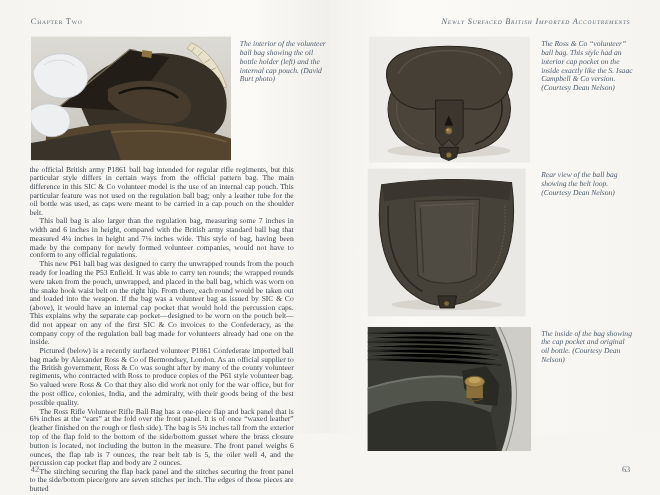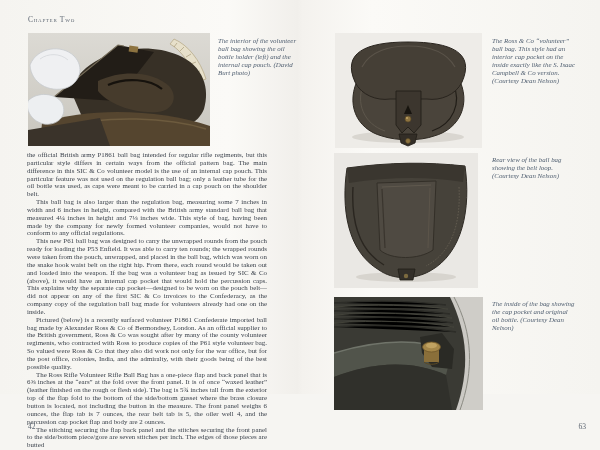--- a/index.html
+++ b/index.html
@@ -16,21 +16,21 @@
     position:absolute; top:15px;
     font-variant:small-caps; letter-spacing:0.7px;
     font-size:7.6px; color:#5e6773; white-space:nowrap;
   }
   .running-head.left-head { left:28px; }
   .running-head.right-head { right:27px; font-style:italic; }
   .folio {
     position:absolute; top:422px; font-size:7.6px; color:#5e6773;
   }
   .folio.left-folio { left:28px; }
-  .folio.right-folio { right:14px;text-align:center; }
+  .folio.right-folio { right:27px;text-align:center; }
   .figure { position:absolute; overflow:hidden; }
   .figure svg { display:block; width:100%; height:100%; }
   #fig-interior { left:28px; top:33px; width:182px; height:113px; }
   #fig-front    { left:335px; top:33px; width:147px; height:115px; }
   #fig-rear     { left:334px; top:153px; width:144px; height:135px; }
   #fig-inside   { left:334px; top:297px; width:149px; height:113px; }
   .caption {
     position:absolute; font-style:italic;
     font-size:6.9px; line-height:8.1px; color:#4e5d6f;
   }
@@ -99,20 +99,21 @@
     <p class="continuation">the official British army P1861 ball bag intended for regular rifle regiments, but this particular style differs in certain ways from the official pattern bag. The main difference in this SIC &amp; Co volunteer model is the use of an internal cap pouch. This particular feature was not used on the regulation ball bag; only a leather tube for the oil bottle was used, as caps were meant to be carried in a cap pouch on the shoulder belt.</p>
     <p>This ball bag is also larger than the regulation bag, measuring some 7 inches in width and 6 inches in height, compared with the British army standard ball bag that measured 4¼ inches in height and 7⅛ inches wide. This style of bag, having been made by the company for newly formed volunteer companies, would not have to conform to any official regulations.</p>
     <p>This new P61 ball bag was designed to carry the unwrapped rounds from the pouch ready for loading the P53 Enfield. It was able to carry ten rounds; the wrapped rounds were taken from the pouch, unwrapped, and placed in the ball bag, which was worn on the snake hook waist belt on the right hip. From there, each round would be taken out and loaded into the weapon. If the bag was a volunteer bag as issued by SIC &amp; Co (above), it would have an internal cap pocket that would hold the percussion caps. This explains why the separate cap pocket—designed to be worn on the pouch belt—did not appear on any of the first SIC &amp; Co invoices to the Confederacy, as the company copy of the regulation ball bag made for volunteers already had one on the inside.</p>
     <p>Pictured (below) is a recently surfaced volunteer P1861 Confederate imported ball bag made by Alexander Ross &amp; Co of Bermondsey, London. As an official supplier to the British government, Ross &amp; Co was sought after by many of the county volunteer regiments, who contracted with Ross to produce copies of the P61 style volunteer bag. So valued were Ross &amp; Co that they also did work not only for the war office, but for the post office, colonies, India, and the admiralty, with their goods being of the best possible quality.</p>
     <p>The Ross Rifle Volunteer Rifle Ball Bag has a one-piece flap and back panel that is 6⅝ inches at the “ears” at the fold over the front panel. It is of once “waxed leather” (leather finished on the rough or flesh side). The bag is 5¾ inches tall from the exterior top of the flap fold to the bottom of the side/bottom gusset where the brass closure button is located, not including the button in the measure. The front panel weighs 6 ounces, the flap tab is 7 ounces, the rear belt tab is 5, the oiler well 4, and the percussion cap pocket flap and body are 2 ounces.</p>
     <p>The stitching securing the flap back panel and the stitches securing the front panel to the side/bottom piece/gore are seven stitches per inch. The edges of those pieces are butted</p>
   </div>
 
   <div class="folio left-folio">42</div>
 
+  <div class="running-head right-head">Newly Surfaced British Imported Accoutrements</div>
 
   <div class="figure" id="fig-front">
     <svg viewBox="0 0 147 115" preserveAspectRatio="none">
       <rect width="147" height="115" fill="#eeece8"></rect>
       <ellipse cx="73" cy="104" rx="56" ry="6" fill="#d9d6d0"></ellipse>
 
       <path d="M24,44 C10,70 21,96 47,103 C62,108 85,108 99,103 C125,96 137,70 123,44 Z" fill="#4a443b" stroke="#2e2922" stroke-width="1"></path>
       <path d="M29,50 C20,70 29,91 50,98" fill="none" stroke="#5f584d" stroke-width="0.9"></path>
       <path d="M118,50 C127,70 118,91 97,98" fill="none" stroke="#211d17" stroke-width="1.2"></path>
 

